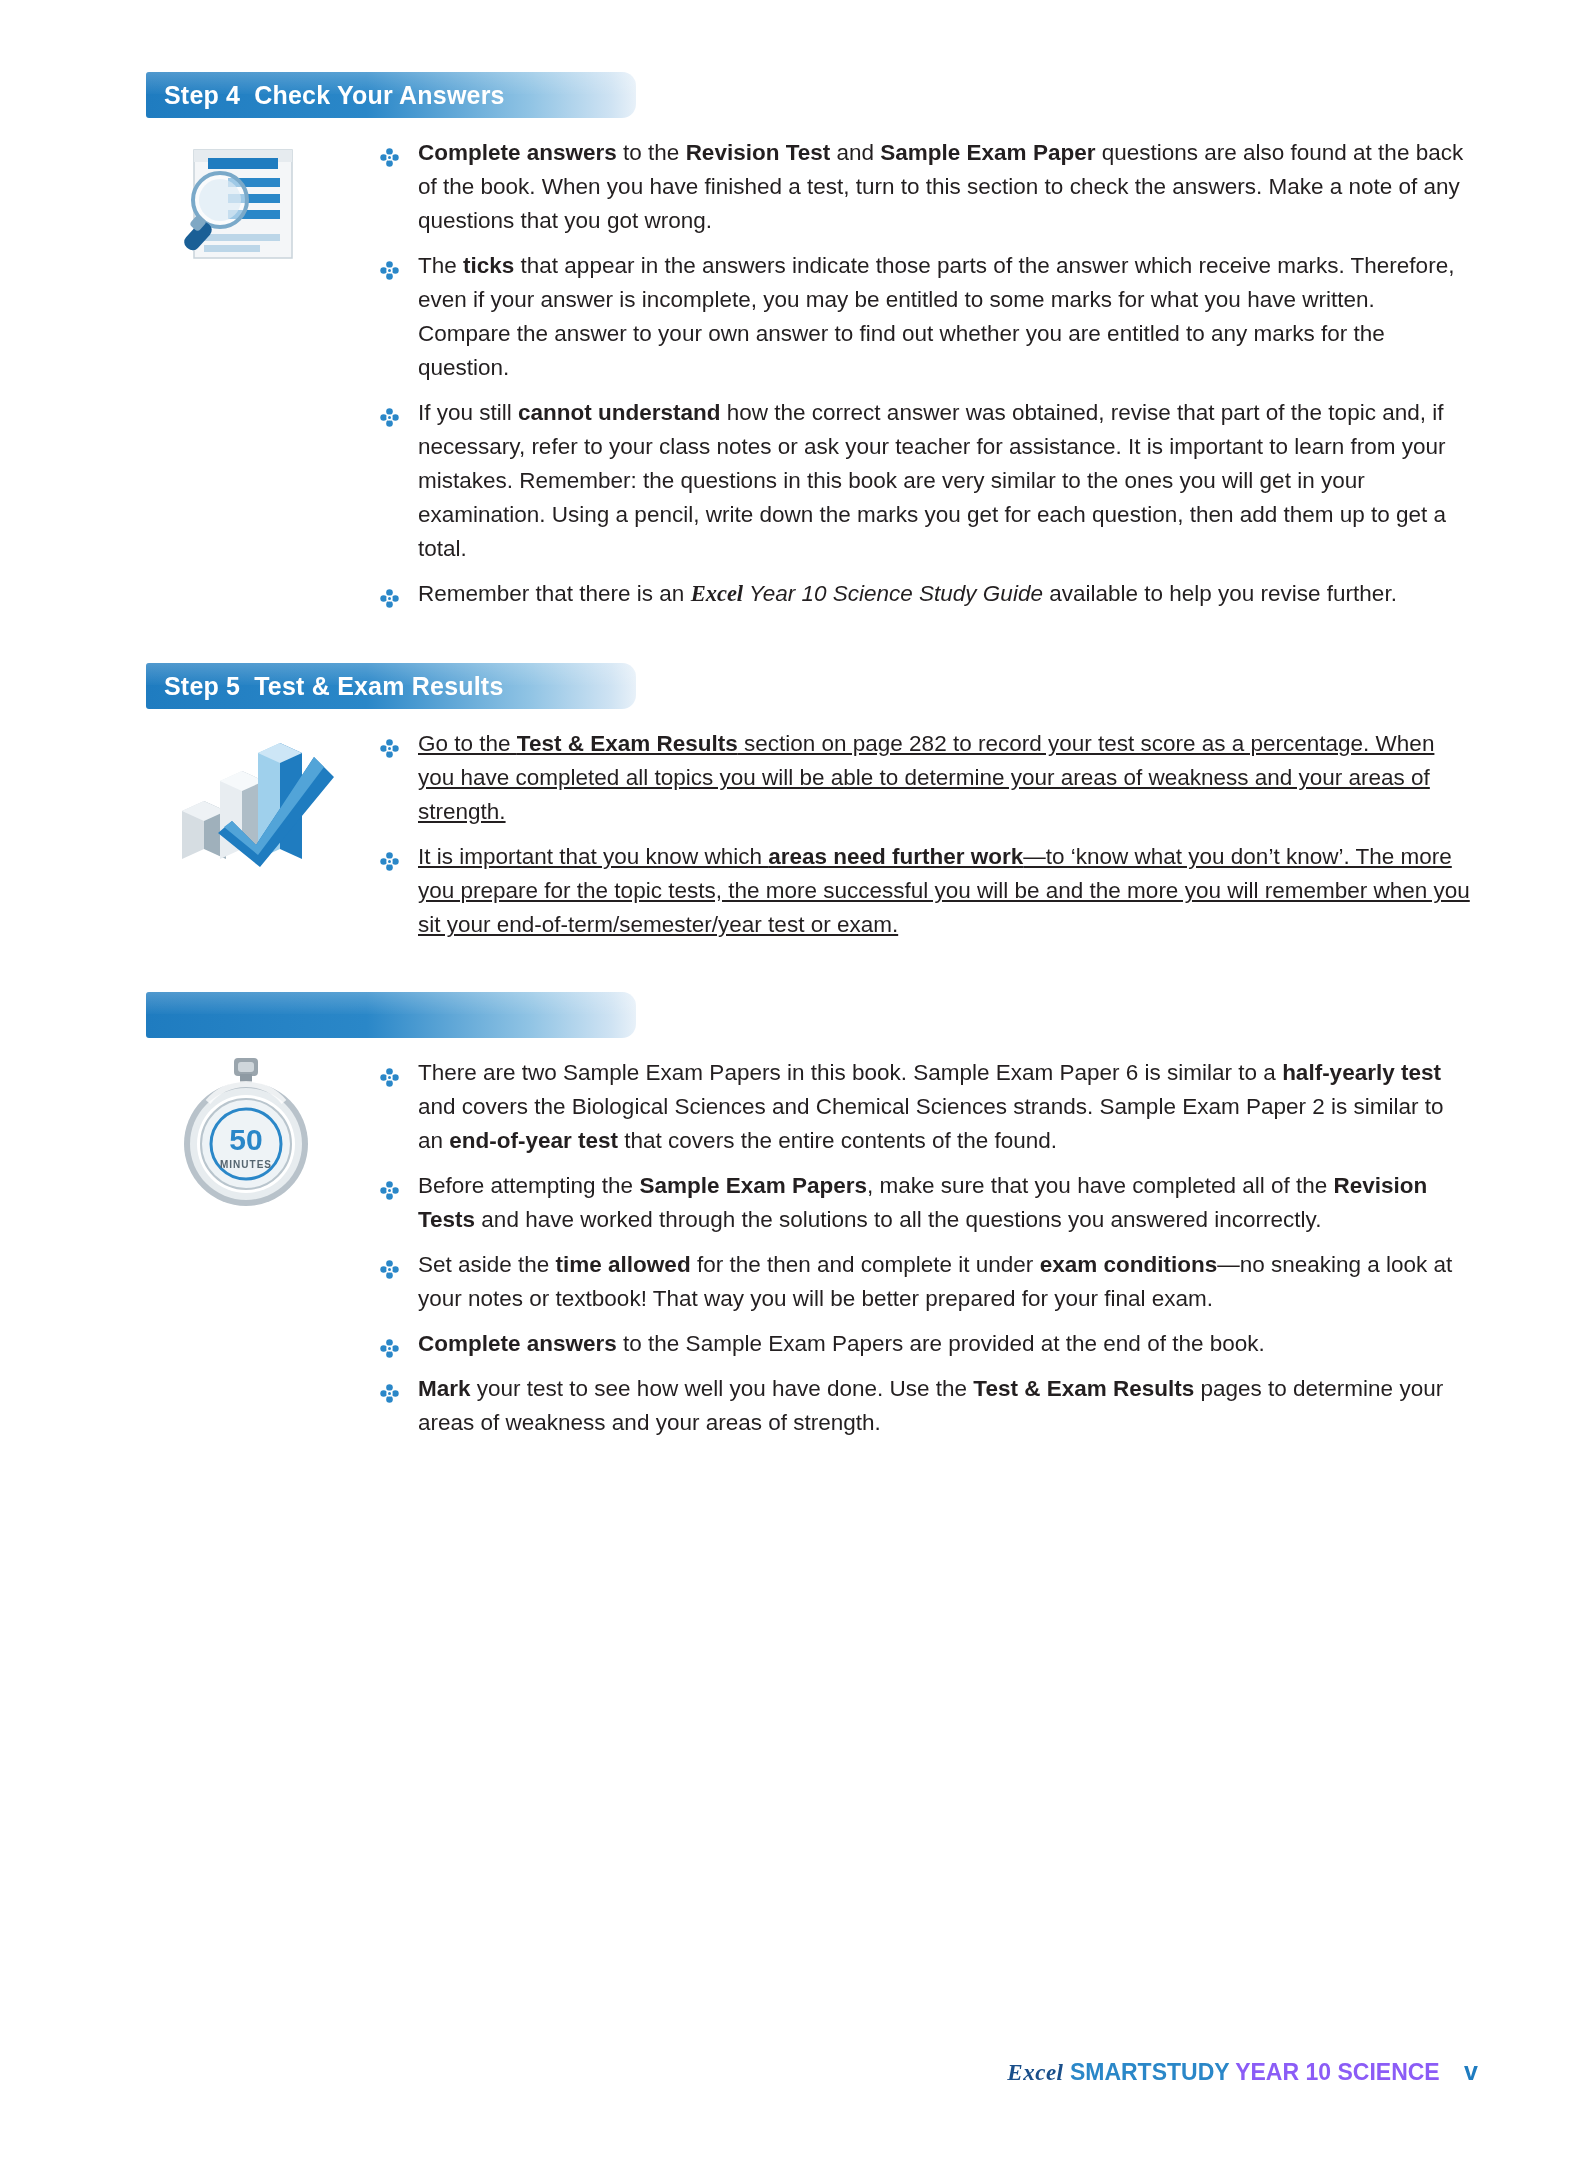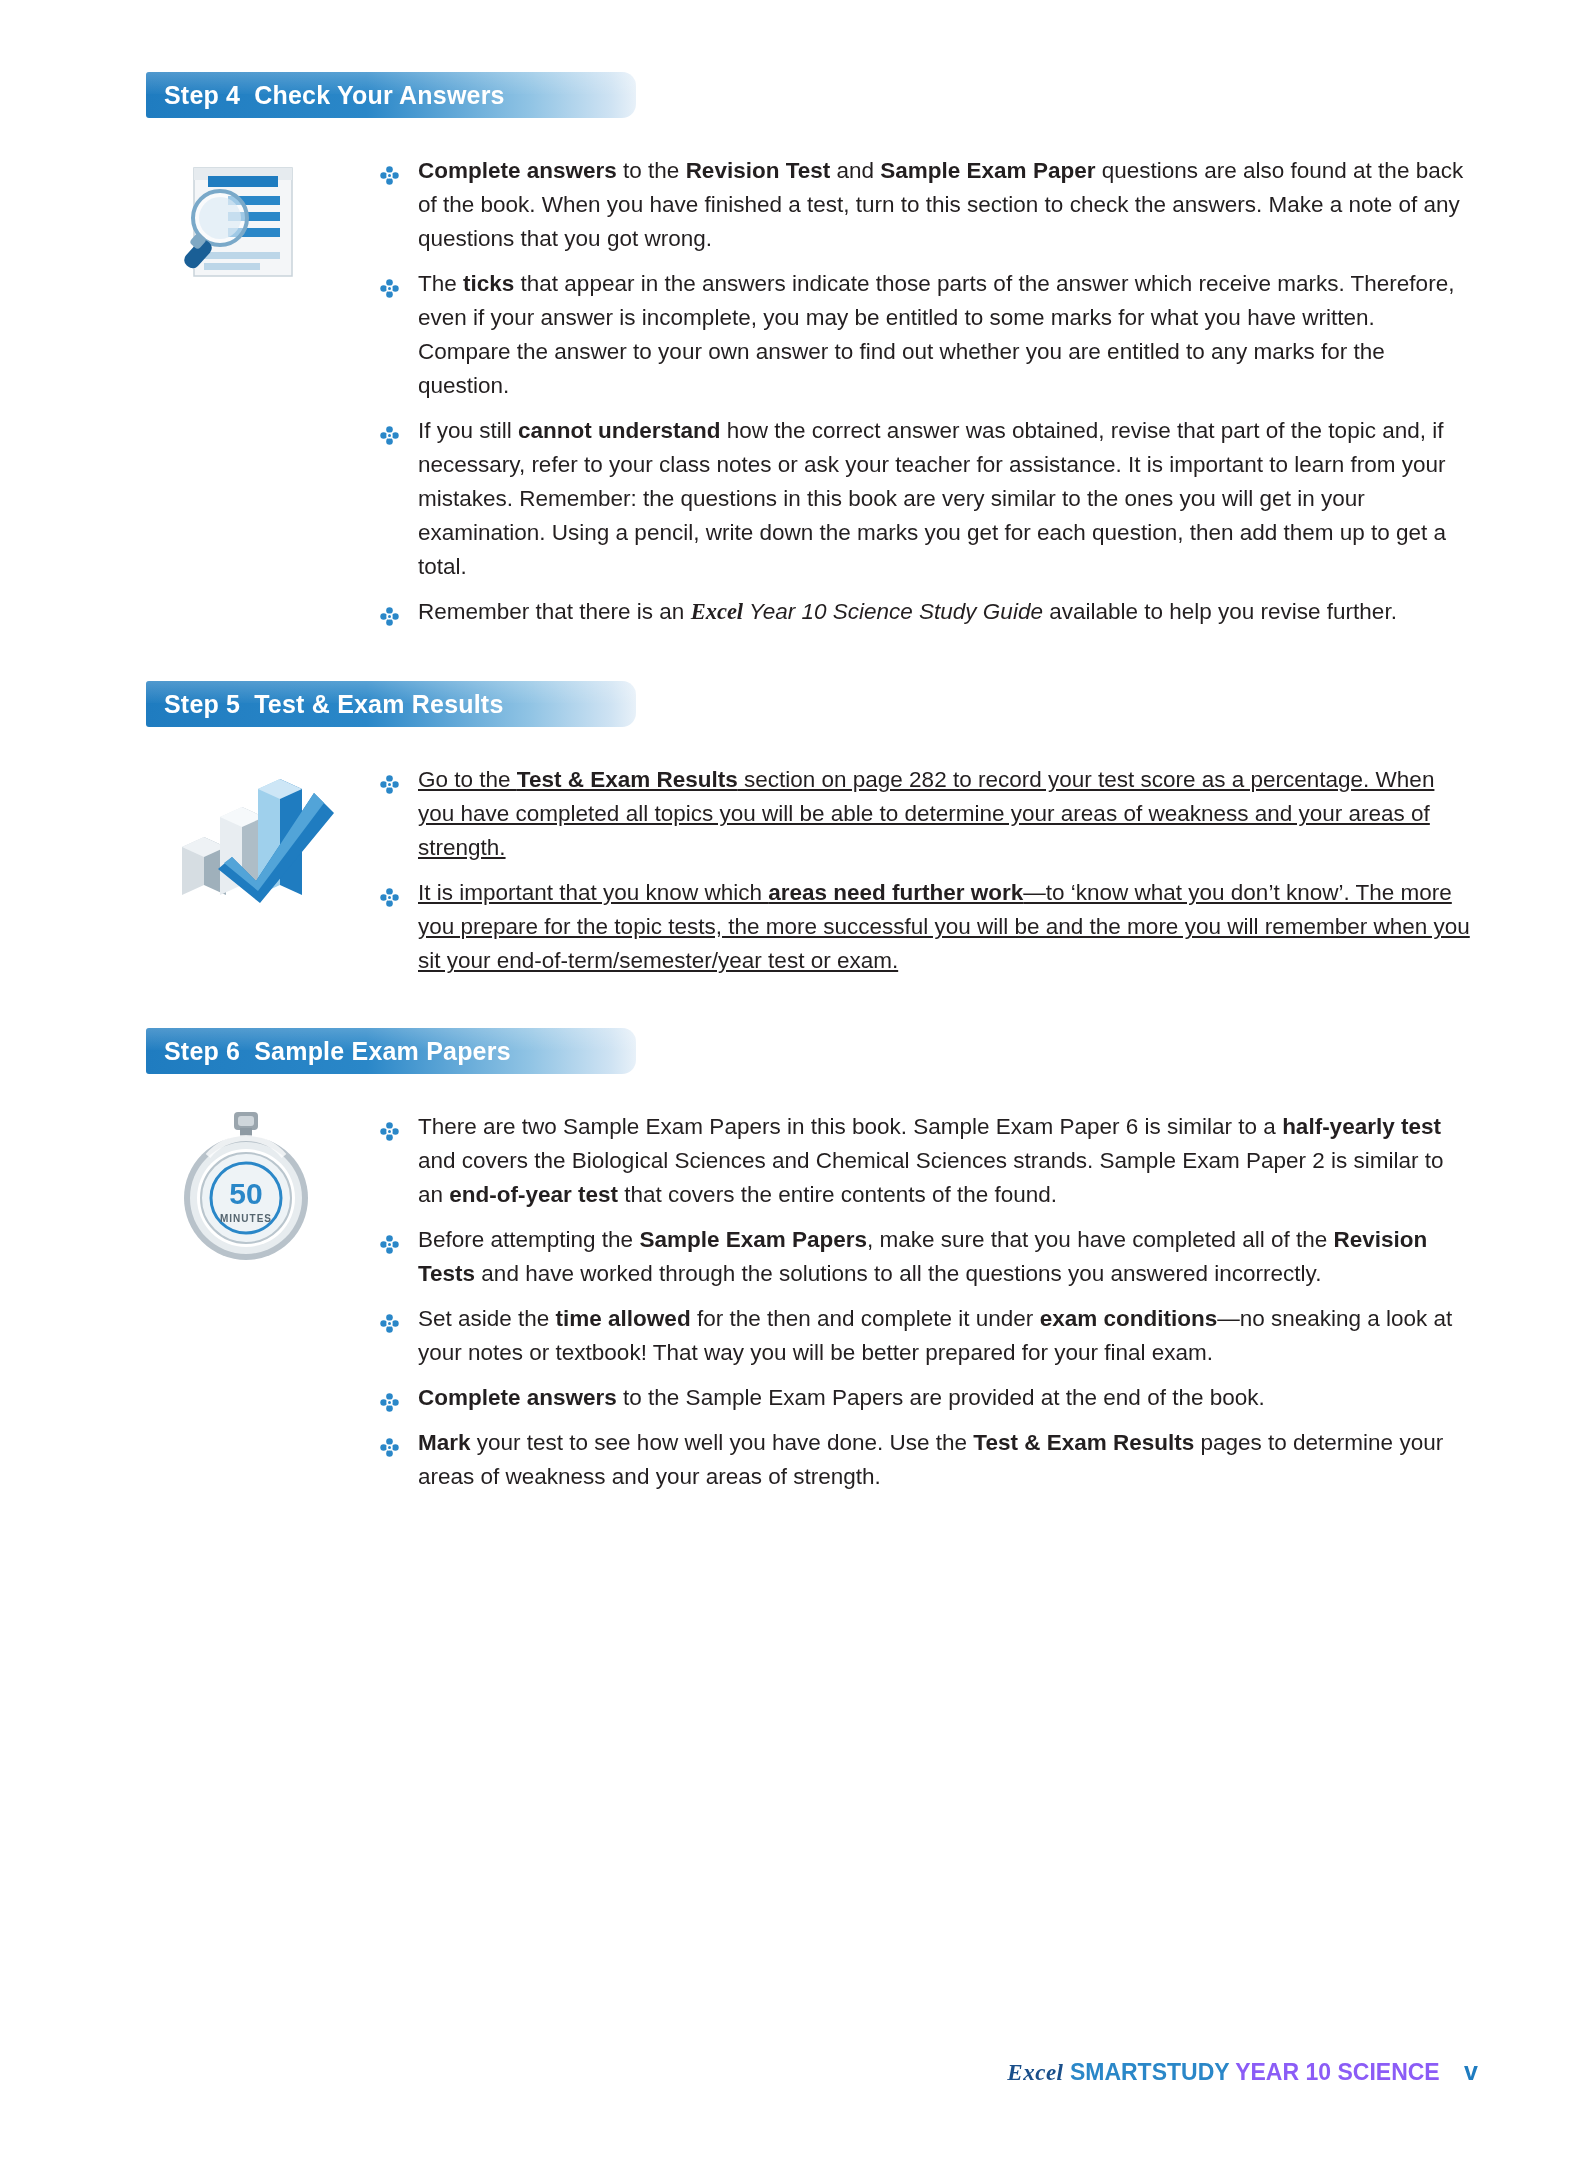--- a/index.html
+++ b/index.html
@@ -77,21 +77,20 @@
   .illus {
     position: absolute;
     left: 10px;
     top: 0;
     width: 195px;
     height: 150px;
   }
   .bullets {
     margin-left: 230px;
     width: 1095px;
-    margin-top: 36px;
   }
   .bullet {
     position: relative;
     padding-left: 42px;
     margin-bottom: 11px;
     font-size: 22.5px;
     line-height: 34px;
     color: #231f20;
     text-align: left;
   }
@@ -286,23 +285,20 @@
           </span>
           <span class="txtrun"><span>It is important that you know which </span><b>areas need further work</b><span>—to ‘know what you don’t know’. The more you prepare for the topic tests, the more successful you will be and the more you will remember when you sit your end-of-term/semester/year test or exam.</span></span>
         </div>
       </div>
     </div>
   </div>
 
   <div class="section sec3">
     <div class="banner">
       <div class="bar"></div>
-      <div class="txt">
-        <span class="step">Step 6</span><span>Sample Exam Papers</span>
-      </div>
     </div>
 
     <div class="block">
       <div class="illus">
         <svg width="195" height="165" viewBox="0 0 195 165" xmlns="http://www.w3.org/2000/svg">
           <g transform="translate(22,2)">
             <rect x="56" y="0" width="24" height="18" rx="4" fill="#9aa5ad"></rect>
             <rect x="60" y="4" width="16" height="10" rx="3" fill="#cfd6db"></rect>
             <rect x="62" y="16" width="12" height="12" fill="#8e9aa3"></rect>
             <circle cx="68" cy="86" r="62" fill="#b8c2ca"></circle>

